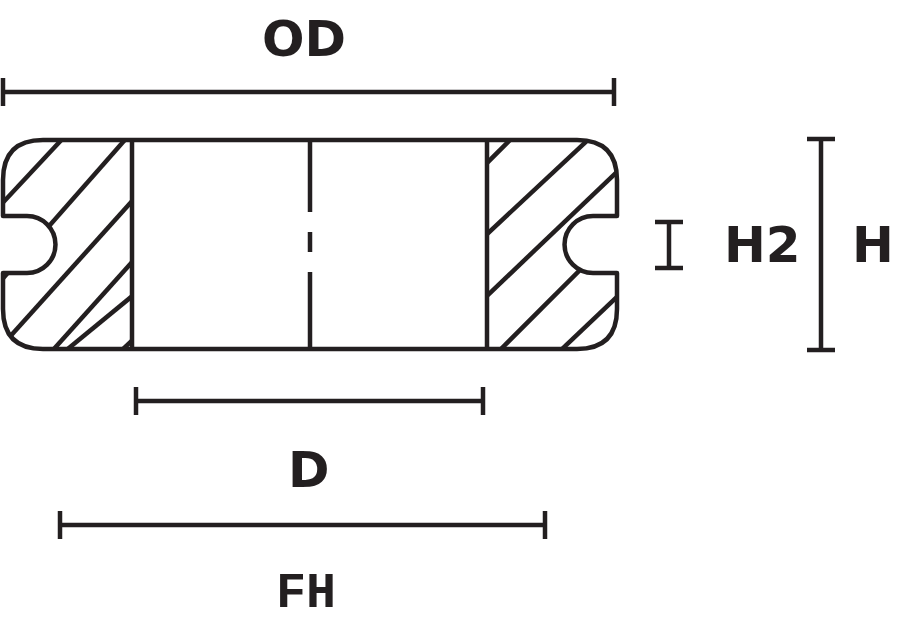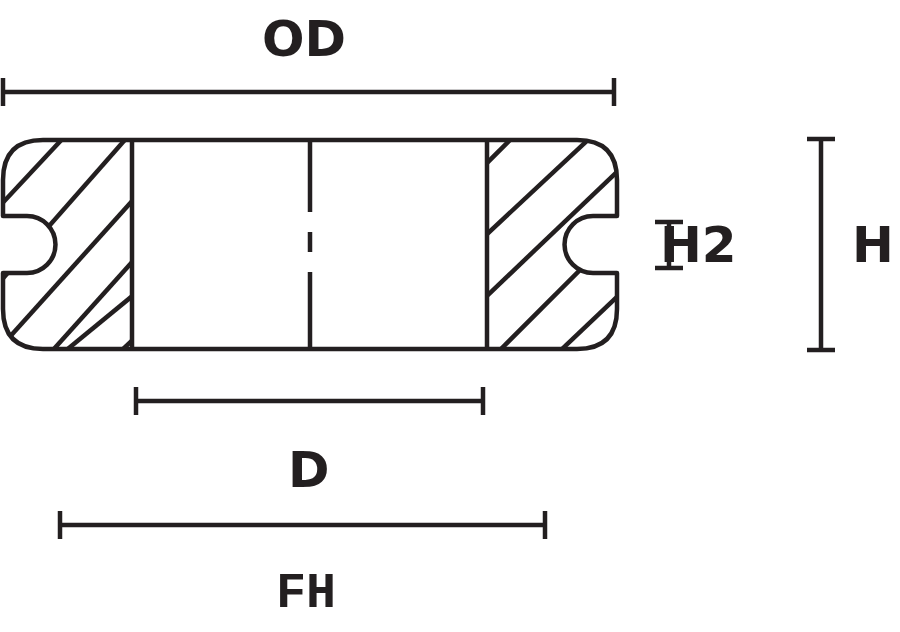--- a/index.html
+++ b/index.html
@@ -26,21 +26,21 @@
       color: #231f20;
       font-family: "DejaVu Sans", "Liberation Sans", sans-serif;
       font-weight: 600;
       font-size: 50px;
       line-height: 1;
       white-space: nowrap;
     }
     .label-od { left: 262px; top: 14px; }
     .label-d  { left: 288px; top: 445px; }
     .label-fh { left: 276px; top: 569px; font-family: Liberation Mono, monospace; }
-    .label-h2 { left: 660px; top: 220px; }
+    .label-h2 { left: 724px; top: 220px; }
     .label-h  { left: 852px; top: 220px; }
   </style>
 </head>
 <body>
 
 <svg class="drawing" viewBox="0 0 900 632" width="900" height="632" xmlns="http://www.w3.org/2000/svg">
   <defs>
     <clipPath id="leftWall">
       <path d="M 3 180 Q 3 140 43 140 L 132 140 L 132 349 L 43 349 Q 3 349 3 309 L 3 273 L 27 273 A 28 28 0 0 0 27 216 L 3 216 Z"></path>
     </clipPath>

